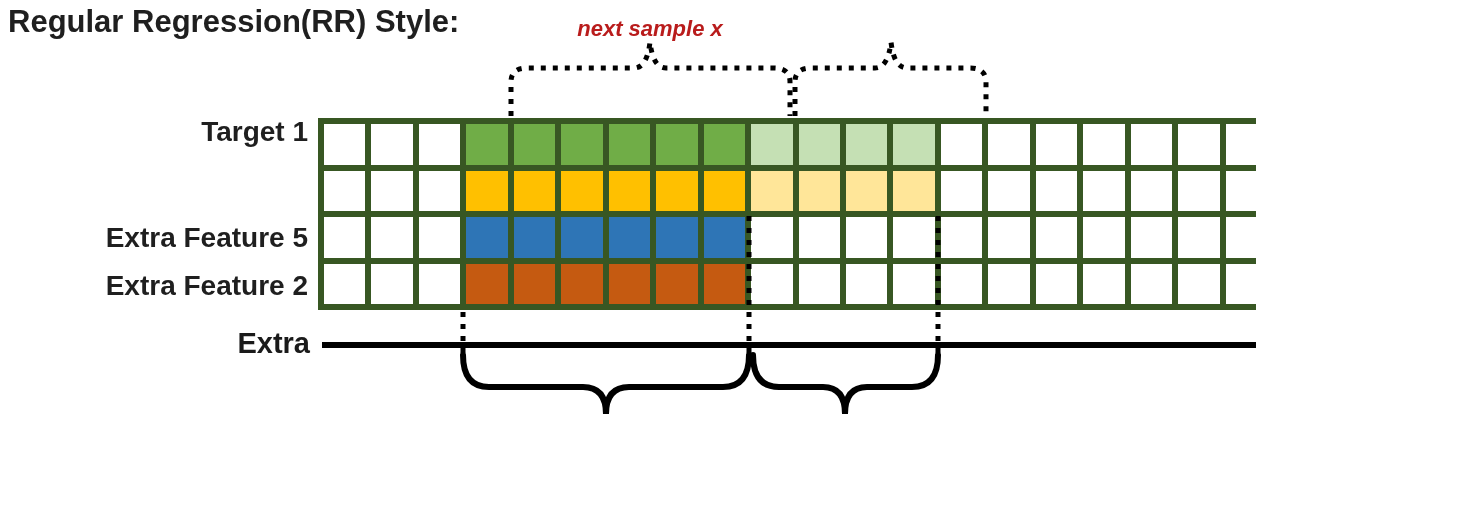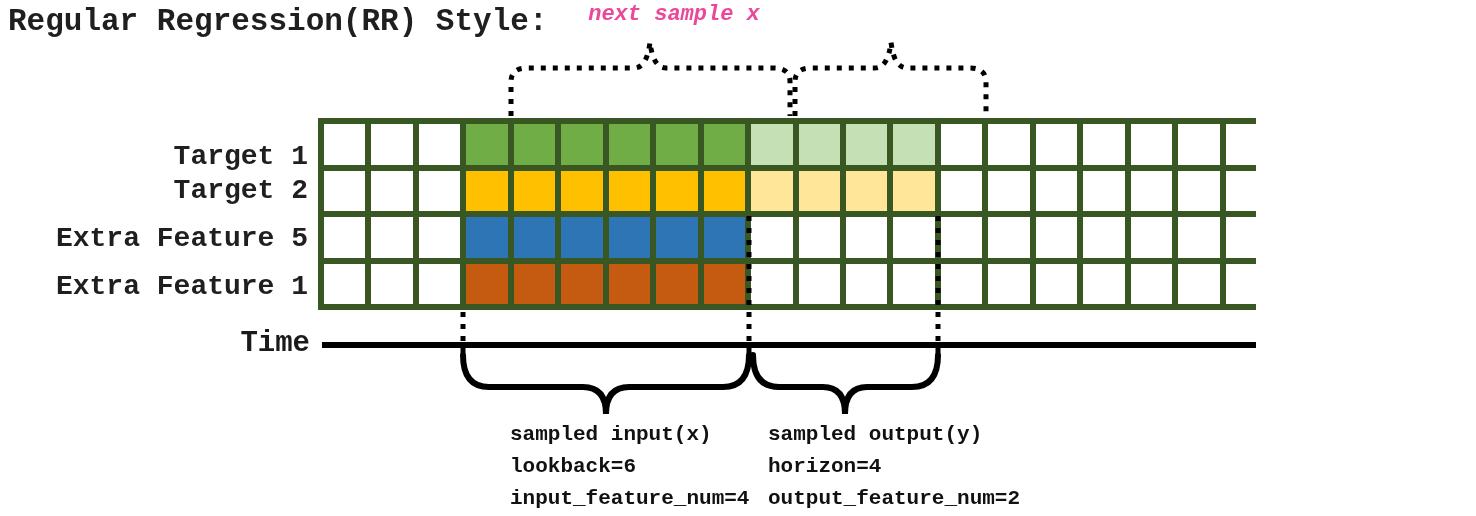--- a/index.html
+++ b/index.html
@@ -1,45 +1,44 @@
 <!DOCTYPE html>
 <html><head>
 <meta charset="utf-8">
 <style>
   html,body{margin:0;padding:0;background:#ffffff;}
   #stage{position:relative;width:1256px;height:516px;background:#ffffff;overflow:hidden;
-         font-family:Liberation Mono, monospace;color:#1a1a1a;border-radius:22px;}
+         font-family:Liberation Sans, sans-serif;color:#1a1a1a;border-radius:22px;}
   .abs{position:absolute;}
   #title{left:8px;top:4px;font-size:31px;font-weight:700;letter-spacing:0px;color:#1f1f1f;}
-  .brace-label{top:2px;font-size:22px;font-weight:700;font-style:italic;color:#ec4899;
-               transform:translateX(-50%);white-space:nowrap;margin-left:24px;}
+  .brace-label{top:16px;font-size:22px;font-weight:700;font-style:italic;color:#b91c1c;
+               transform:translateX(-50%);white-space:nowrap;}
   #sample-grid{left:318px;top:118px;width:1145px;height:192px;display:grid;
                grid-template-rows:repeat(4,1fr);gap:6px;padding:6px;box-sizing:border-box;}
   .cell{width:100%;height:100%;}
   .row-label{left:0;width:308px;height:48px;display:flex;align-items:center;justify-content:flex-end;
              font-size:28px;font-weight:700;color:#1f1f1f;white-space:nowrap;}
   #time-label{left:150px;top:327px;width:160px;text-align:right;font-size:29px;font-weight:700;}
   .anno{top:419px;font-size:21px;font-weight:700;line-height:32px;white-space:pre-line;color:#111;}
   #anno-input{left:510px;}
   #anno-output{left:768px;}
   svg{position:absolute;left:0;top:0;pointer-events:none;}
 </style>
 </head>
 <body>
 
 <div id="stage">
 
   <div id="title" class="abs">Regular Regression(RR) Style:</div>
 
   <div class="abs brace-label" style="left:650px;">next sample x</div>
 
-  <div class="abs row-label" style="top:132px;">Target 1</div>
-  <div class="abs row-label" style="top:166px;">Target 2</div>
+  <div class="abs row-label" style="top:108px;">Target 1</div>
   <div class="abs row-label" style="top:214px;">Extra Feature 5</div>
-  <div class="abs row-label" style="top:262px;">Extra Feature 1</div>
+  <div class="abs row-label" style="top:262px;">Extra Feature 2</div>
 
   <div id="sample-grid" class="abs" style="background: rgb(56, 87, 35); grid-template-columns: repeat(24, 1fr);">
       <div class="cell" style="background: rgb(255, 255, 255);"></div>
       <div class="cell" style="background: rgb(255, 255, 255);"></div>
       <div class="cell" style="background: rgb(255, 255, 255);"></div>
       <div class="cell" style="background: rgb(112, 173, 71);"></div>
       <div class="cell" style="background: rgb(112, 173, 71);"></div>
       <div class="cell" style="background: rgb(112, 173, 71);"></div>
       <div class="cell" style="background: rgb(112, 173, 71);"></div>
       <div class="cell" style="background: rgb(112, 173, 71);"></div>
@@ -126,28 +125,22 @@
       <div class="cell" style="background: rgb(255, 255, 255);"></div>
       <div class="cell" style="background: rgb(255, 255, 255);"></div>
       <div class="cell" style="background: rgb(255, 255, 255);"></div>
       <div class="cell" style="background: rgb(255, 255, 255);"></div>
       <div class="cell" style="background: rgb(255, 255, 255);"></div>
       <div class="cell" style="background: rgb(255, 255, 255);"></div>
       <div class="cell" style="background: rgb(255, 255, 255);"></div>
       <div class="cell" style="background: rgb(255, 255, 255);"></div>
     </div>
 
-  <div id="time-label" class="abs">Time</div>
+  <div id="time-label" class="abs">Extra</div>
 
-  <div id="anno-input" class="abs anno">sampled input(x)
-lookback=6
-input_feature_num=4</div>
-  <div id="anno-output" class="abs anno">sampled output(y)
-horizon=4
-output_feature_num=2</div>
 
   <svg width="1476" height="516" viewBox="0 0 1476 516">
 
     <path d="M 511 116 L 511 82 Q 511 68 527 68 L 634 68 Q 647 68 650 42 Q 653 68 666 68 L 774 68 Q 790 68 790 82 L 790 116" fill="none" stroke="#000" stroke-width="5" stroke-dasharray="5 7"></path>
 
     <path d="M 795 116 L 795 82 Q 795 68 811 68 L 875 68 Q 888 68 891 42 Q 894 68 907 68 L 970 68 Q 986 68 986 82 L 986 116" fill="none" stroke="#000" stroke-width="5" stroke-dasharray="5 7"></path>
 
     <line x1="463" y1="312" x2="463" y2="360" stroke="#000" stroke-width="5" stroke-dasharray="5 7"></line>
     <line x1="749" y1="216" x2="749" y2="360" stroke="#000" stroke-width="5" stroke-dasharray="5 7"></line>
     <line x1="938" y1="216" x2="938" y2="360" stroke="#000" stroke-width="5" stroke-dasharray="5 7"></line>

